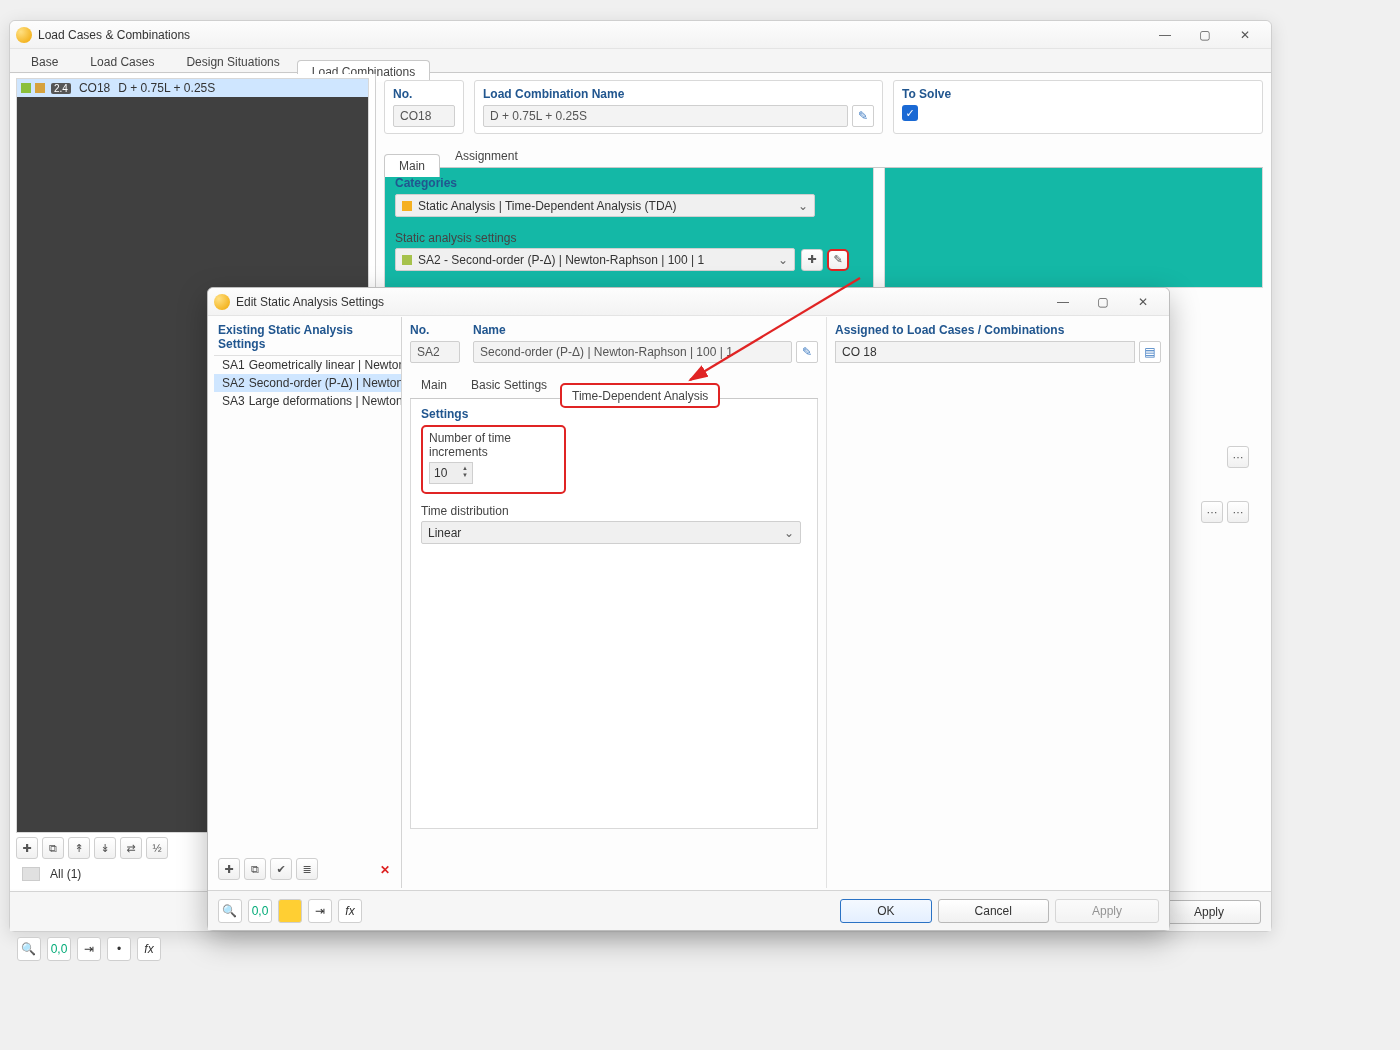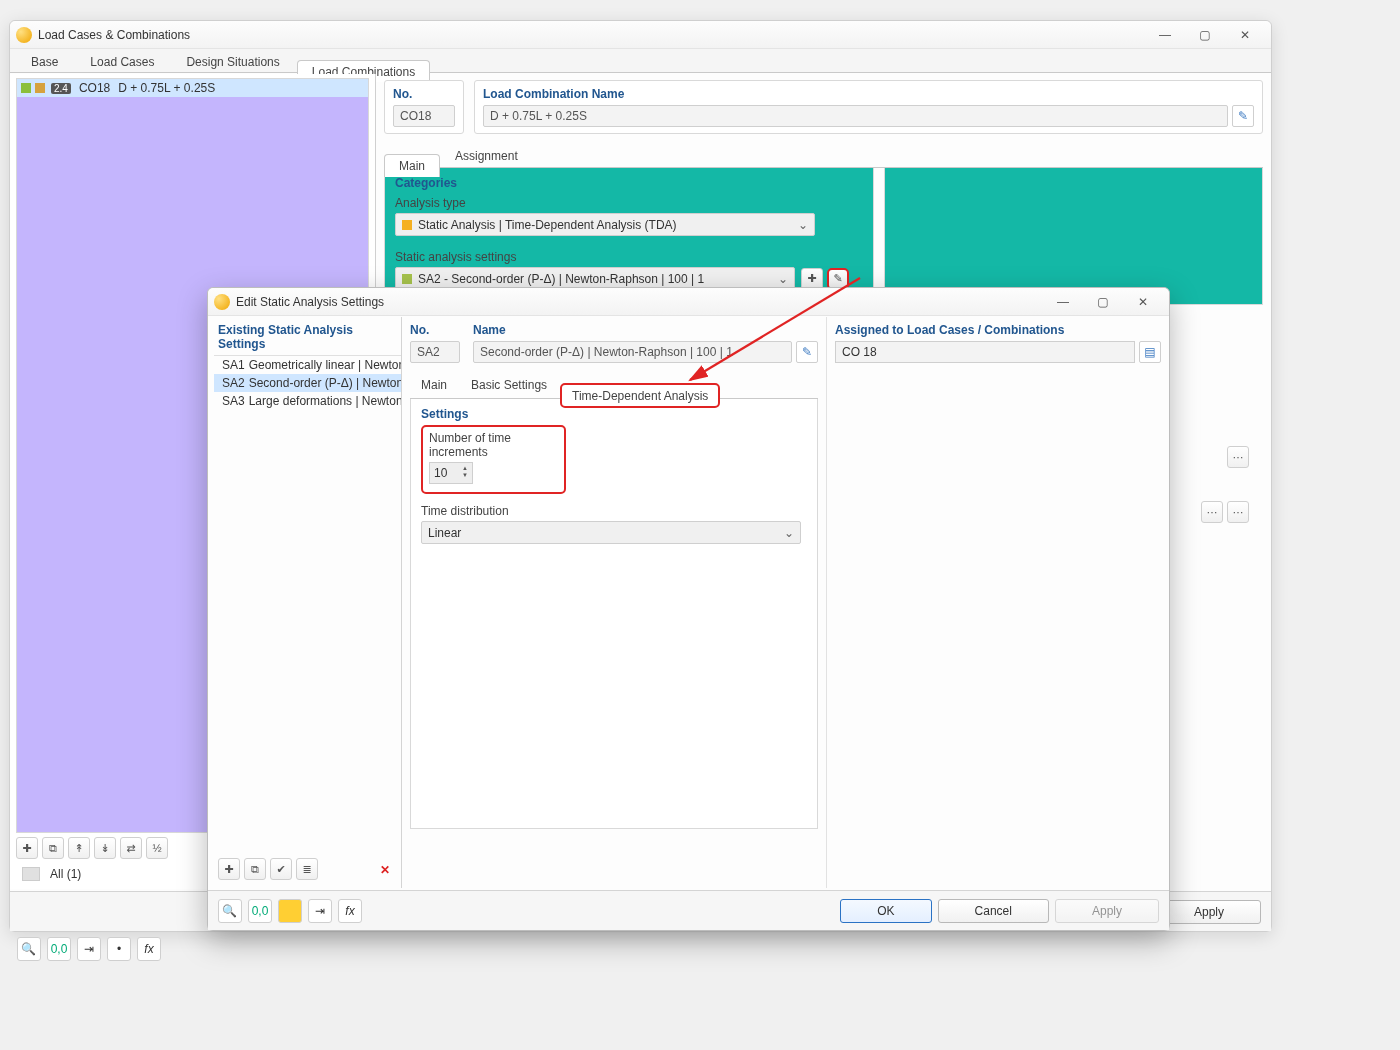--- a/index.html
+++ b/index.html
@@ -10,21 +10,21 @@
   .titlebar .ico { width:16px; height:16px; margin-right:6px; background:radial-gradient(circle at 30% 30%,#ffe082,#f0a500); border-radius:50%; }
   .titlebar .spacer { flex:1; }
   .winbtn { width:40px; height:22px; display:flex; align-items:center; justify-content:center; color:#555; }
   .tabs { display:flex; padding:0 6px; gap:2px; background:#f5f5f5; height:24px; align-items:flex-end; border-bottom:1px solid #c9c9c9;}
   .tab  { padding:4px 14px 3px; border:1px solid transparent; border-bottom:none; border-radius:4px 4px 0 0; color:#444; cursor:default;}
   .tab.active { background:#fff; border-color:#c9c9c9; position:relative; top:10px; }
   .body { position:absolute; top:53px; left:0; right:0; bottom:42px; display:flex; }
   
   .leftpanel { width:366px; border-right:1px solid #d0d0d0; background:#fff; display:flex; flex-direction:column; padding:4px 6px; }
   .panelhdr { color:#21568f; font-weight:600; padding:2px 2px 4px; border-bottom:1px solid #d8d8d8; }
-  .listbox  { flex:1; border:1px solid #d8d8d8; background:#c4b5fd; overflow:auto; }
+  .listbox  { flex:1; border:1px solid #d8d8d8; background:#404040; overflow:auto; }
   .listrow  { display:flex; align-items:center; gap:4px; padding:2px 4px; background:#cfe6ff; }
   .sw { width:10px; height:10px; display:inline-block; }
   .sw.ol { background:#8bbf3b; }
   .sw.or { background:#d6a23e; }
   .tag { background:#555; color:#fff; font-size:10px; padding:0 3px; border-radius:2px; margin-left:2px; }
   .tb { display:flex; gap:4px; padding:4px 0; }
   .tbtn { width:22px; height:22px; border:1px solid #cfcfcf; background:linear-gradient(#fff,#f0f0f0); border-radius:3px; display:flex; align-items:center; justify-content:center; font-size:11px; color:#555;}
   .filter { padding:4px 6px; display:flex; align-items:center; gap:10px; }
   .filter .sq { width:18px; height:14px; background:#e0e0e0; border:1px solid #ccc; }
   
@@ -134,32 +134,35 @@
           <div class="cardhdr">No.</div>
           <div class="inp">CO18</div>
         </div>
         <div class="card" style="flex:1">
           <div class="cardhdr">Load Combination Name</div>
           <div style="display:flex; gap:4px;">
             <div class="inp flex">D + 0.75L + 0.25S</div>
             <div class="editico">✎</div>
           </div>
         </div>
+        <div class="card" style="width:370px">
+          <div class="cardhdr">To Solve</div>
+          <div class="chk">✓</div>
+        </div>
       </div>
 
       <div class="subtabs">
         <div class="tab active">Main</div>
         <div class="tab">Assignment</div>
       </div>
 
       <div style="display:flex; gap:10px;">
         <div class="catarea" style="width:490px;">
           <div class="cardhdr">Categories</div>
 
-          <div class="lbl">Analysis type</div>
           <div class="combo">
             <span class="swatch"></span>
             <span>Static Analysis | Time-Dependent Analysis (TDA)</span>
             <span class="arrow">⌄</span>
           </div>
 
           <div class="lbl" style="margin-top:14px">Static analysis settings</div>
           <div style="display:flex; align-items:center;">
             <div class="combo" style="width:400px">
               <span class="swatch" style="background:#a6c24c"></span>

